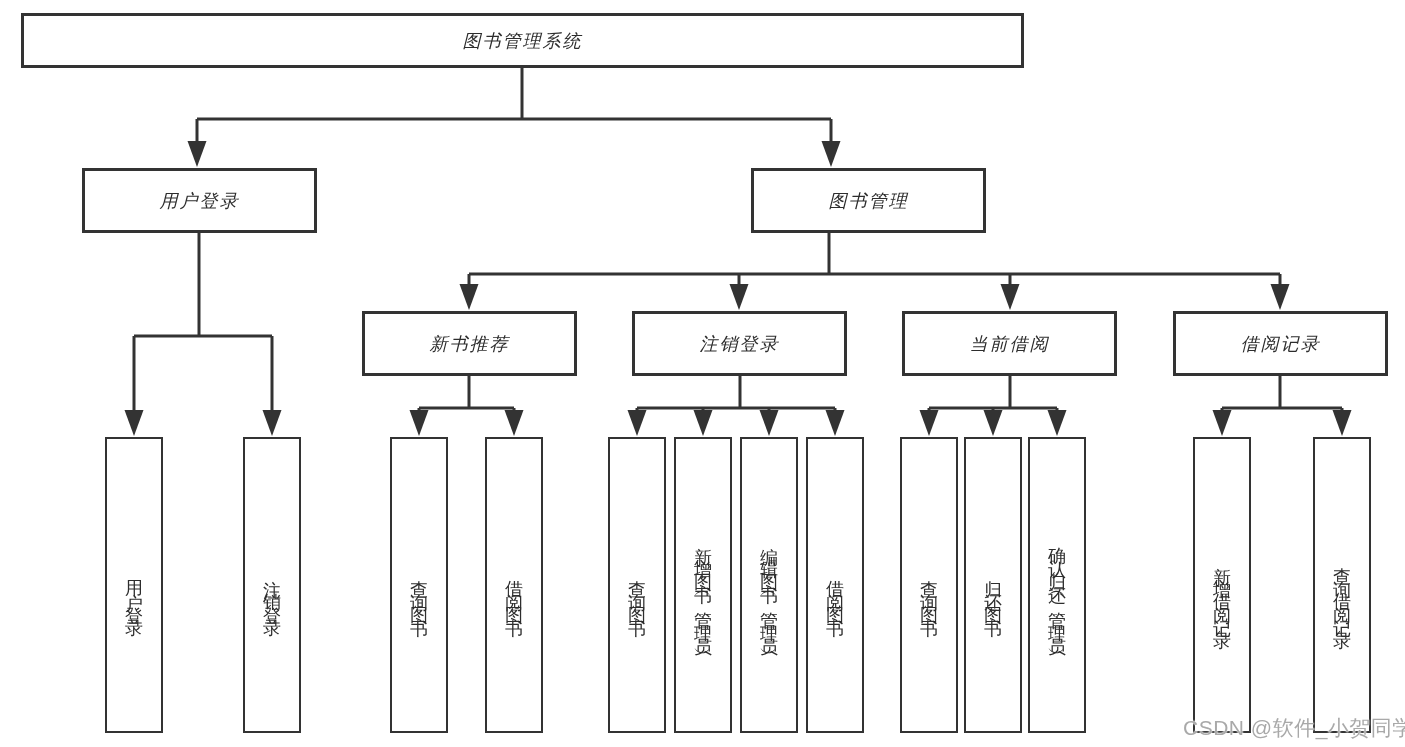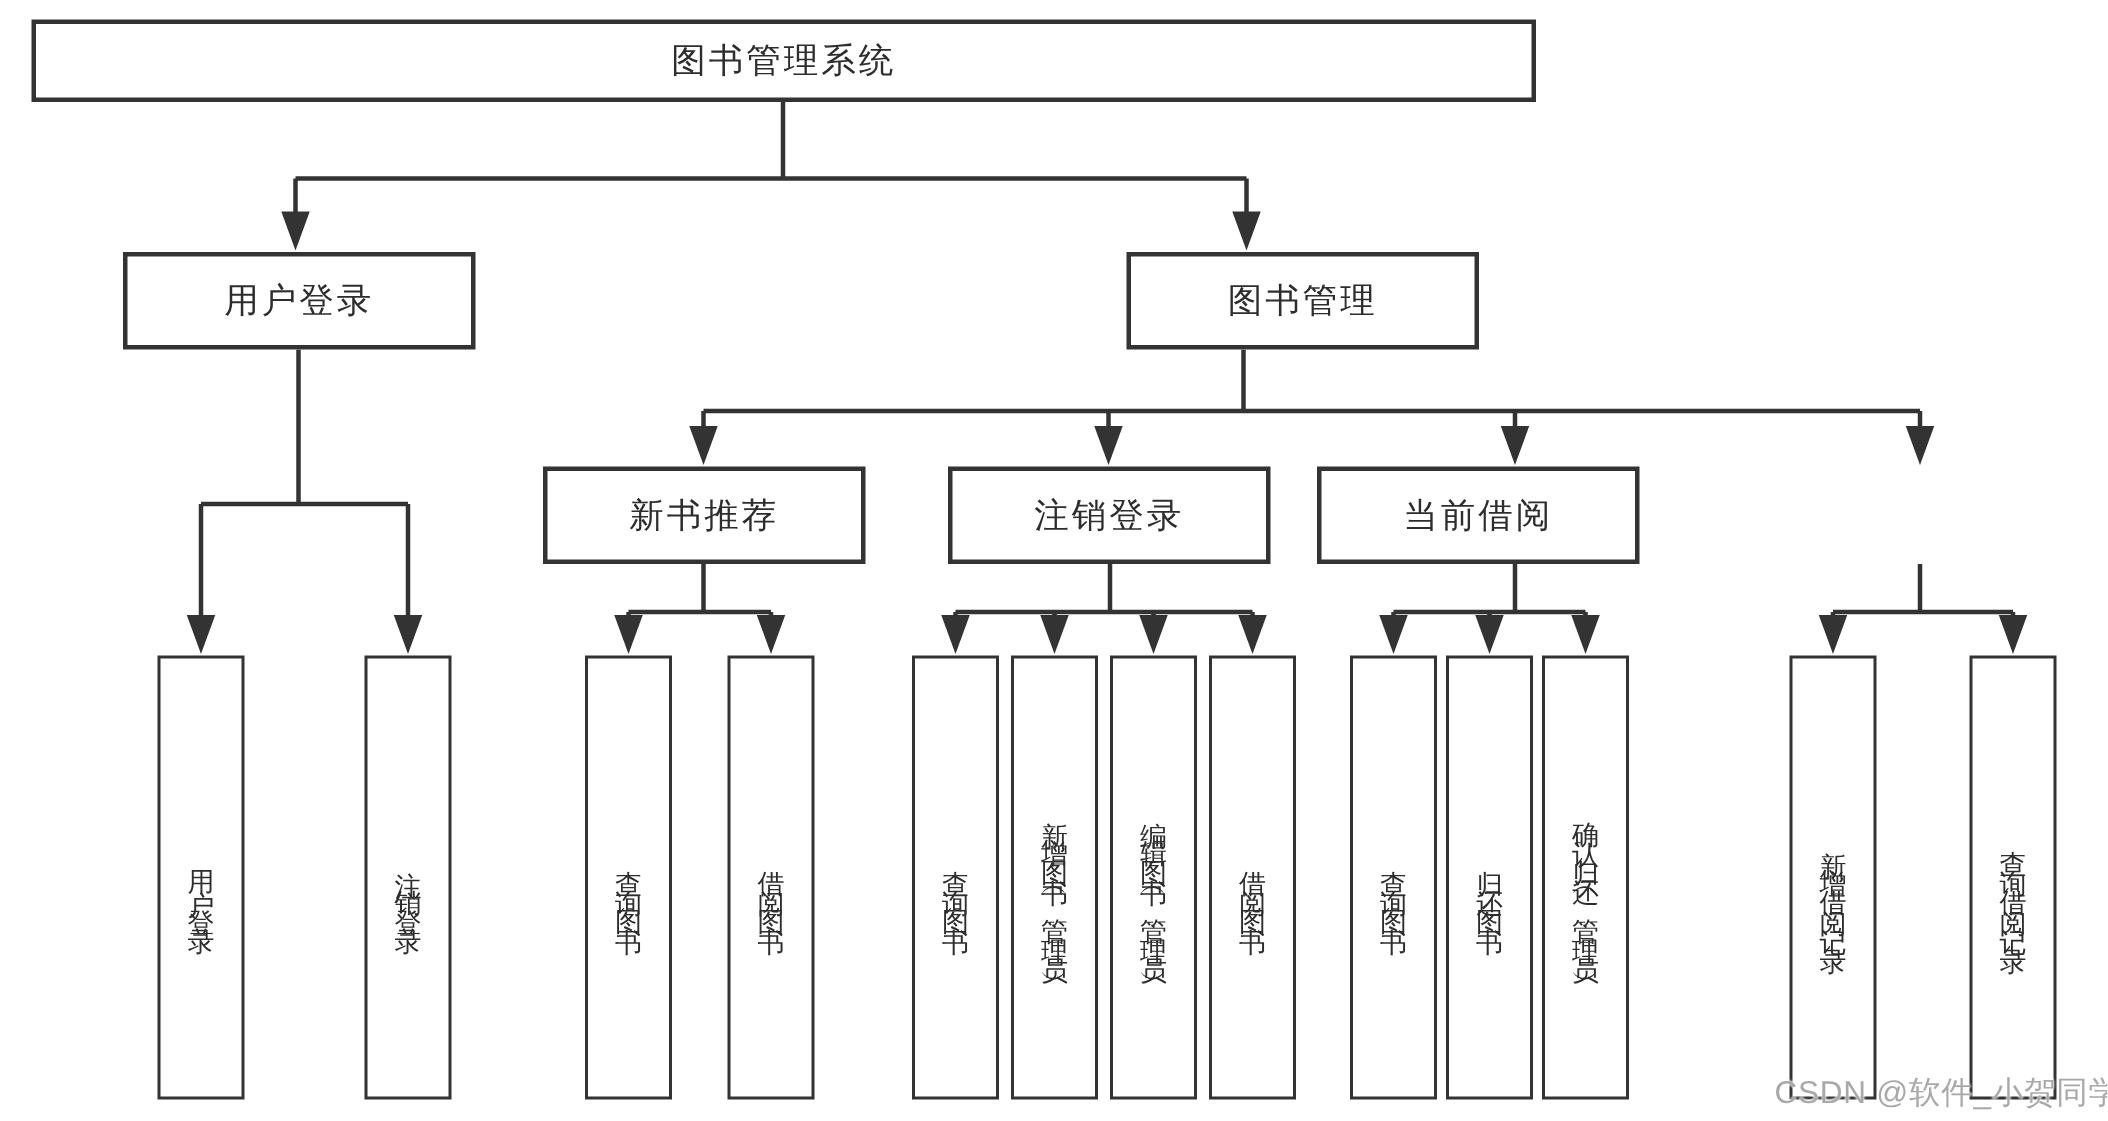--- a/index.html
+++ b/index.html
@@ -17,23 +17,24 @@
     position: absolute;
     background: #ffffff;
     border: 3px solid #333333;
     display: flex;
     align-items: center;
     justify-content: center;
     color: #2d2d2d;
     z-index: 2;
   }
   .box .hlabel {
-    font-size: 23px;
+    font-size: 18px;
     letter-spacing: 2px;
     white-space: nowrap;
+    font-style: italic;
   }
   .root  { left: 21px;  top: 13px;  width: 1003px; height: 55px; }
   .lvl2  { top: 168px; width: 235px; height: 65px; }
   .lvl3  { top: 311px; width: 215px; height: 65px; }
   .leaf  { top: 437px; width: 58px;  height: 296px; border-width: 2.5px; }
   .leaf .vtext {
     writing-mode: vertical-rl;
     text-orientation: mixed;
     font-size: 18px;
     letter-spacing: 13px;
@@ -143,22 +144,25 @@
   <div class="box lvl2" style="left:751px">
     <span class="hlabel">图书管理</span>
   </div>
 
   <div class="box lvl3" style="left:362px">
     <span class="hlabel">新书推荐</span>
   </div>
   <div class="box lvl3" style="left:632px">
     <span class="hlabel">注销登录</span>
   </div>
-  <div class="box lvl3" style="left:878px">
+  <div class="box lvl3" style="left:902px">
     <span class="hlabel">当前借阅</span>
+  </div>
+  <div class="box lvl3" style="left:1173px">
+    <span class="hlabel">借阅记录</span>
   </div>
 
   <div class="box leaf" style="left:105px">
     <span class="vtext">用户登录</span>
   </div>
   <div class="box leaf" style="left:243px">
     <span class="vtext">注销登录</span>
   </div>
   <div class="box leaf" style="left:390px">
     <span class="vtext">查询图书</span>

